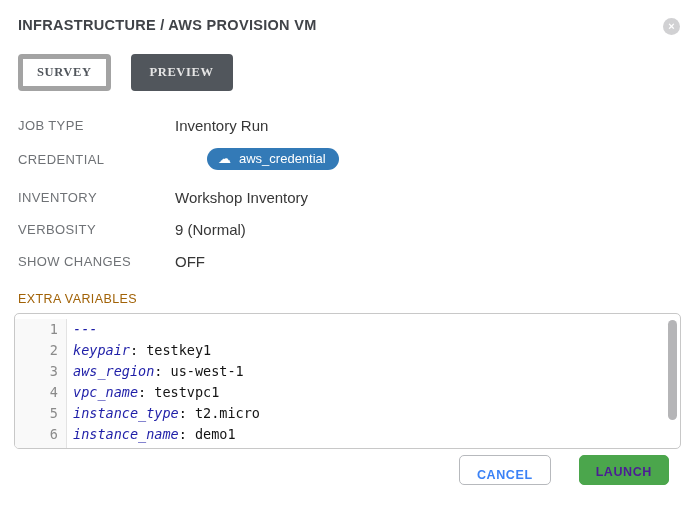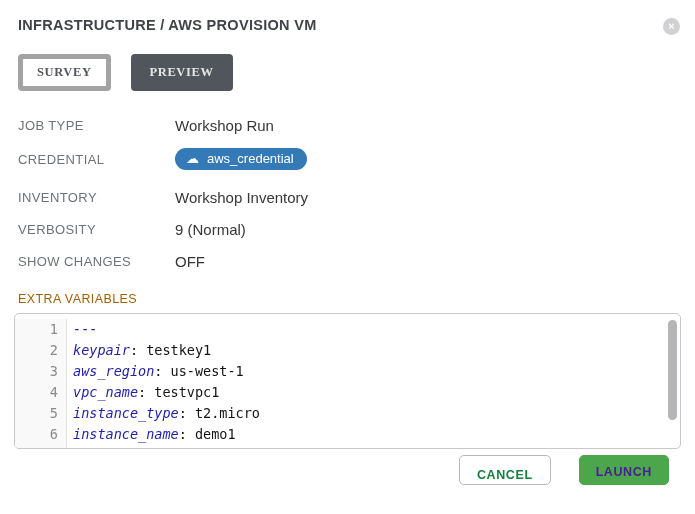--- a/index.html
+++ b/index.html
@@ -37,21 +37,21 @@
     padding: 6px 14px; border-radius: 4px; cursor: pointer;
     border: 5px solid #a3a3a3; background: #ffffff; color: #51565c;
     font-family: Liberation Serif, serif;
   }
   .tab + .tab { margin-left: 15px; }
   .tab.active { background: var(--tab-active-bg); border-color: var(--tab-active-bg); color: #e5e5e5; margin-left: 20px; }
 
   
   .details { margin: 24px 0 0 3px; }
   .drow { display: flex; align-items: center; min-height: 20px; margin-bottom: 12px; }
-  .drow.badge-row { margin-bottom: 16px; margin-top: 3px; min-height: 24px; }
+  .drow.badge-row { margin-bottom: 16px; margin-top: 3px; min-height: 24px; gap: 32px; }
   .dlabel {
     width: 157px; flex: 0 0 157px;
     font-size: 13px; color: #6f7276; letter-spacing: 0.4px; text-transform: uppercase;
   }
   .dvalue { font-size: 15px; color: #373737; }
   .cred-badge {
     display: inline-flex; align-items: center;
     background: var(--badge-blue); color: #ffffff;
     border-radius: 12px; padding: 3px 13px 4px 11px;
     font-size: 13px; cursor: pointer;
@@ -91,21 +91,21 @@
   .footer {
     position: absolute; right: 26px; bottom: 29px;
     display: flex; align-items: center;
   }
   .btn {
     height: 30px; border-radius: 5px; cursor: pointer;
     font-family: "Liberation Sans", sans-serif;
     font-size: 12.5px; font-weight: bold; letter-spacing: 0.6px;
   }
   .btn-cancel {
-    padding: 12px 17px; background: #ffffff; color: #15803d;
+    padding: 12px 17px; background: #ffffff; color: #3b82f6;
     border: 1px solid #b7b9bd;
   }
   .btn-launch {
     margin-left: 28px; padding: 9px 16px;
     background: var(--launch-green); color: #4c1d95; border: 1px solid var(--launch-green);
   }
 </style>
 </head>
 <body>
 
@@ -119,21 +119,21 @@
   </div>
 
   <div class="tabs">
       <button class="tab">SURVEY</button>
       <button class="tab active">PREVIEW</button>
     </div>
 
   <div class="details">
       <div class="drow">
         <div class="dlabel">JOB TYPE</div>
-        <div class="dvalue">Workshop Run</div>
+        <div class="dvalue">Inventory Run</div>
       </div>
       <div class="drow badge-row">
         <div class="dlabel">CREDENTIAL</div>
         <div class="dvalue"><span class="cred-badge">
             <span class="cloud">☁</span>
             <span>aws_credential</span>
           </span></div>
       </div>
       <div class="drow">
         <div class="dlabel">INVENTORY</div>

